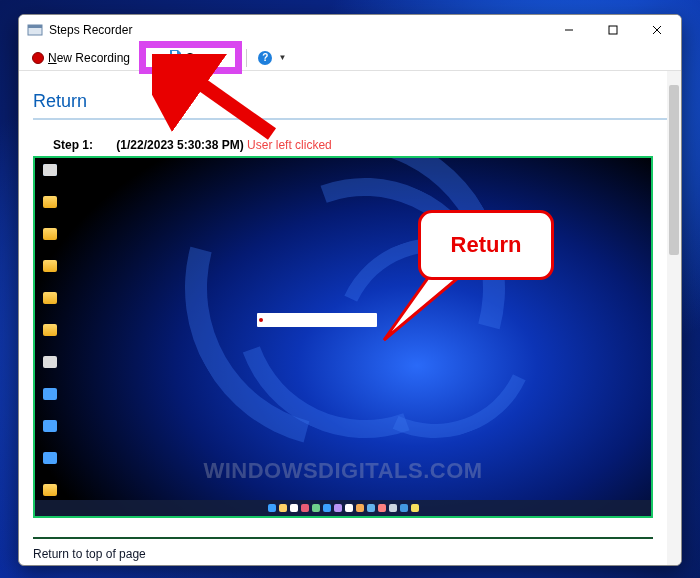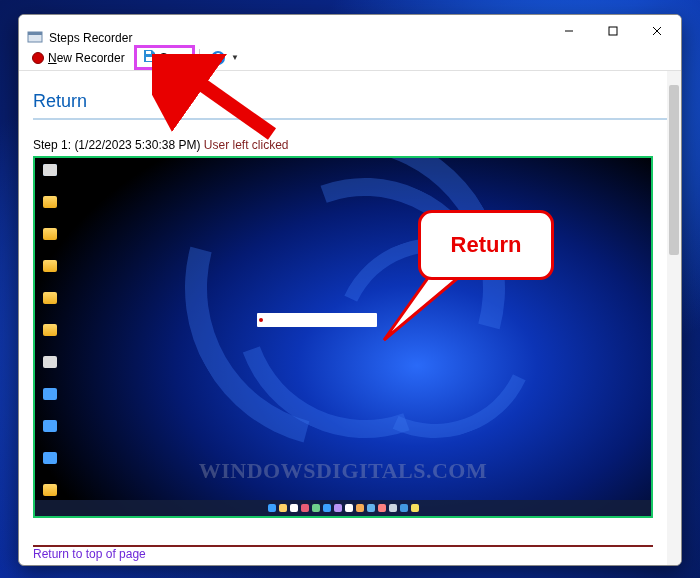--- a/index.html
+++ b/index.html
@@ -26,21 +26,21 @@
     width: 664px; height: 552px;
     background: #fff;
     border: 1px solid #888;
     border-radius: 6px;
     box-shadow: 0 8px 24px rgba(0,0,0,0.5);
     display: flex; flex-direction: column;
     overflow: hidden;
   }
   .titlebar {
     height: 30px;
-    display: flex; align-items: flex-end;
+    display: flex; align-items: center;
     padding: 0 2px 0 8px;
     background: #fff;
   }
   .titlebar .app-icon {
     width: 16px; height: 16px; margin-right: 6px;
     display: inline-flex; align-items: center; justify-content: center;
   }
   .titlebar .title { font-size: 12px; color: #000; flex: 1; }
   .win-btns { display: flex; }
   .win-btn {
@@ -57,22 +57,22 @@
   }
   .tb-btn {
     display: inline-flex; align-items: center;
     padding: 2px 6px;
     font-size: 12px;
     color: #000;
     gap: 4px;
     border: 1px solid transparent;
   }
   .tb-btn.highlight {
-    border: 3px solid #d946ef;
-    padding: 1px 5px;
+    border: 7px solid #d946ef;
+    padding: 1px 22px;
   }
   .tb-sep { width: 1px; height: 18px; background: #ccc; margin: 0 2px; }
   .rec-icon { width: 12px; height: 12px; border-radius: 50%; background: #c00; border: 1px solid #800; }
   .save-icon svg { width: 14px; height: 14px; }
   .help-icon {
     width: 14px; height: 14px; border-radius: 50%;
     background: #1e7fdc; color: #fff;
     font-size: 10px; font-weight: bold;
     display: inline-flex; align-items: center; justify-content: center;
     padding-bottom: 1px;
@@ -86,22 +86,22 @@
   .steps-header {
     font-size: 18px; color: #0a5fb7;
     padding: 10px 0 6px 0;
     border-bottom: 2px solid #bcd5ea;
     margin-bottom: 18px;
   }
   .step-line {
     font-size: 12px; color: #000;
     margin-bottom: 4px;
   }
-  .step-line .bold { font-weight: normal; }
-  .step-line .grey { color: #7f1d1d; }
+  .step-line .bold { font-weight: bold; margin-left: 20px; }
+  .step-line .grey { color: #ef4444; }
   .screenshot {
     width: 620px; height: 362px;
     border: 2px solid #16c764;
     position: relative;
     background:
       radial-gradient(ellipse 65% 75% at 62% 58%, #2a6af8 0%, #0c34b6 30%, #041a72 60%, #000 100%);
     overflow: hidden;
   }
   
   .desk-icons {
@@ -142,33 +142,33 @@
     border-left-color: transparent; border-right-color: transparent;
   }
   .r1 { width: 260px; height: 260px; top: 20px; left: 200px; transform: rotate(25deg); }
   .r2 { width: 200px; height: 200px; top: 80px; left: 300px; transform: rotate(-20deg); border-width: 14px; }
   .r3 { width: 320px; height: 320px; top: -30px; left: 150px; transform: rotate(60deg); border-width: 22px; }
   .watermark {
     position: absolute; bottom: 32px; left: 0; right: 0;
     text-align: center;
     font-size: 22px; font-weight: 700;
     color: rgba(200,200,200,0.28);
-    font-family: Liberation Serif, serif;
+    font-family: Liberation Sans, sans-serif;
     letter-spacing: 0.5px;
   }
   .scrollbar {
     position: absolute; right: 0; top: 0; bottom: 0;
     width: 14px; background: #f4f4f4;
   }
   .thumb { position: absolute; top: 14px; right: 2px; width: 10px; height: 170px; background: #c9c9c9; border-radius: 2px; }
   .return-link {
-    color: #6d28d9; font-size: 12px;
+    color: #0f172a; font-size: 12px;
     position: absolute; bottom: 4px; left: 14px;
-    border-top: 2px solid #7f1d1d;
-    width: 620px;
+    border-top: 2px solid #14532d;
+    padding-top: 8px; width: 620px;
   }
   
   .callout {
     position: absolute;
     top: 210px; left: 418px;
     width: 136px; height: 70px;
     background: #fff;
     border: 3px solid #e80000;
     border-radius: 14px;
     display: flex; align-items: center; justify-content: center;
@@ -223,21 +223,21 @@
             <line x1="1" y1="1" x2="9" y2="9" stroke="#000" stroke-width="1"></line>
             <line x1="9" y1="1" x2="1" y2="9" stroke="#000" stroke-width="1"></line>
           </svg>
       </div>
     </div>
   </div>
 
   <div class="toolbar">
     <div class="tb-btn">
       <span class="rec-icon"></span>
-      <span><span class="underline-accel">N</span><span>ew Recorder</span></span>
+      <span><span class="underline-accel">N</span><span>ew Recording</span></span>
     </div>
     <div class="tb-btn highlight">
       <span class="save-icon">
         <svg viewBox="0 0 14 14">
             <path d="M2 1h8l3 3v9H2z" fill="#2b8dd6"></path>
             <rect x="4" y="2" width="5" height="3" fill="#fff"></rect>
             <rect x="4" y="8" width="6" height="4" fill="#fff"></rect>
           </svg>
       </span>
       <span><span class="underline-accel">S</span>ave</span>

